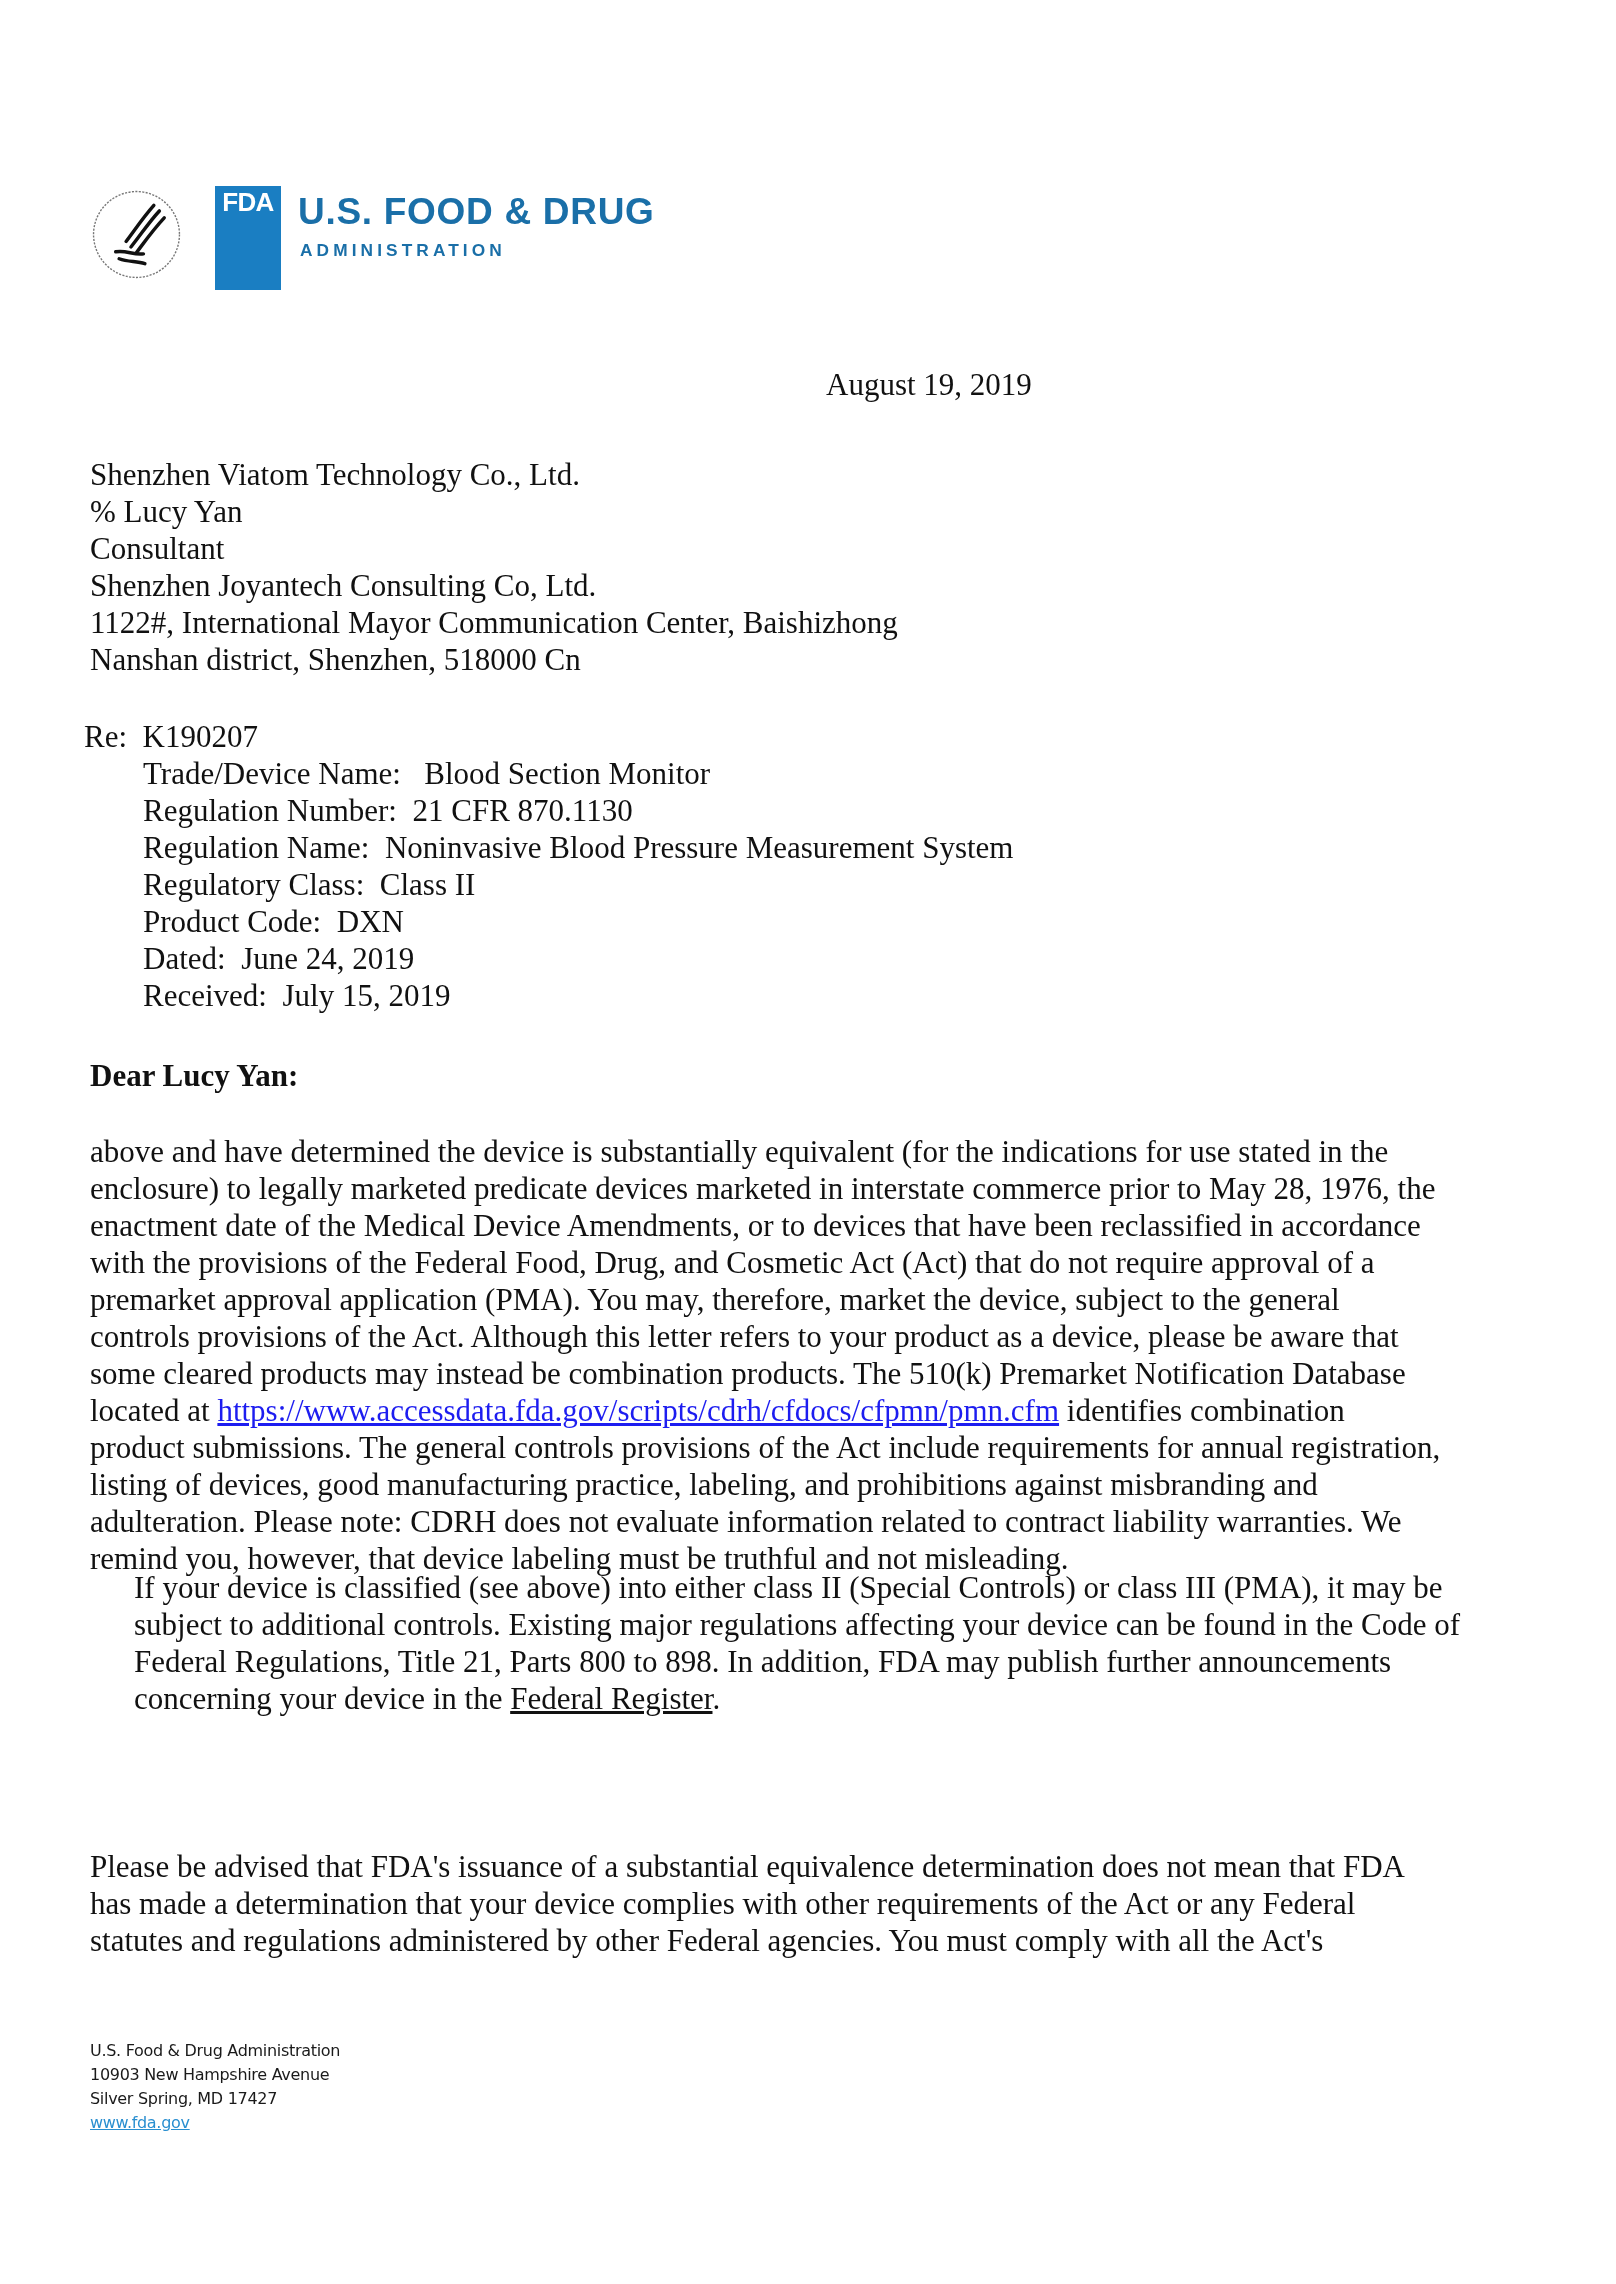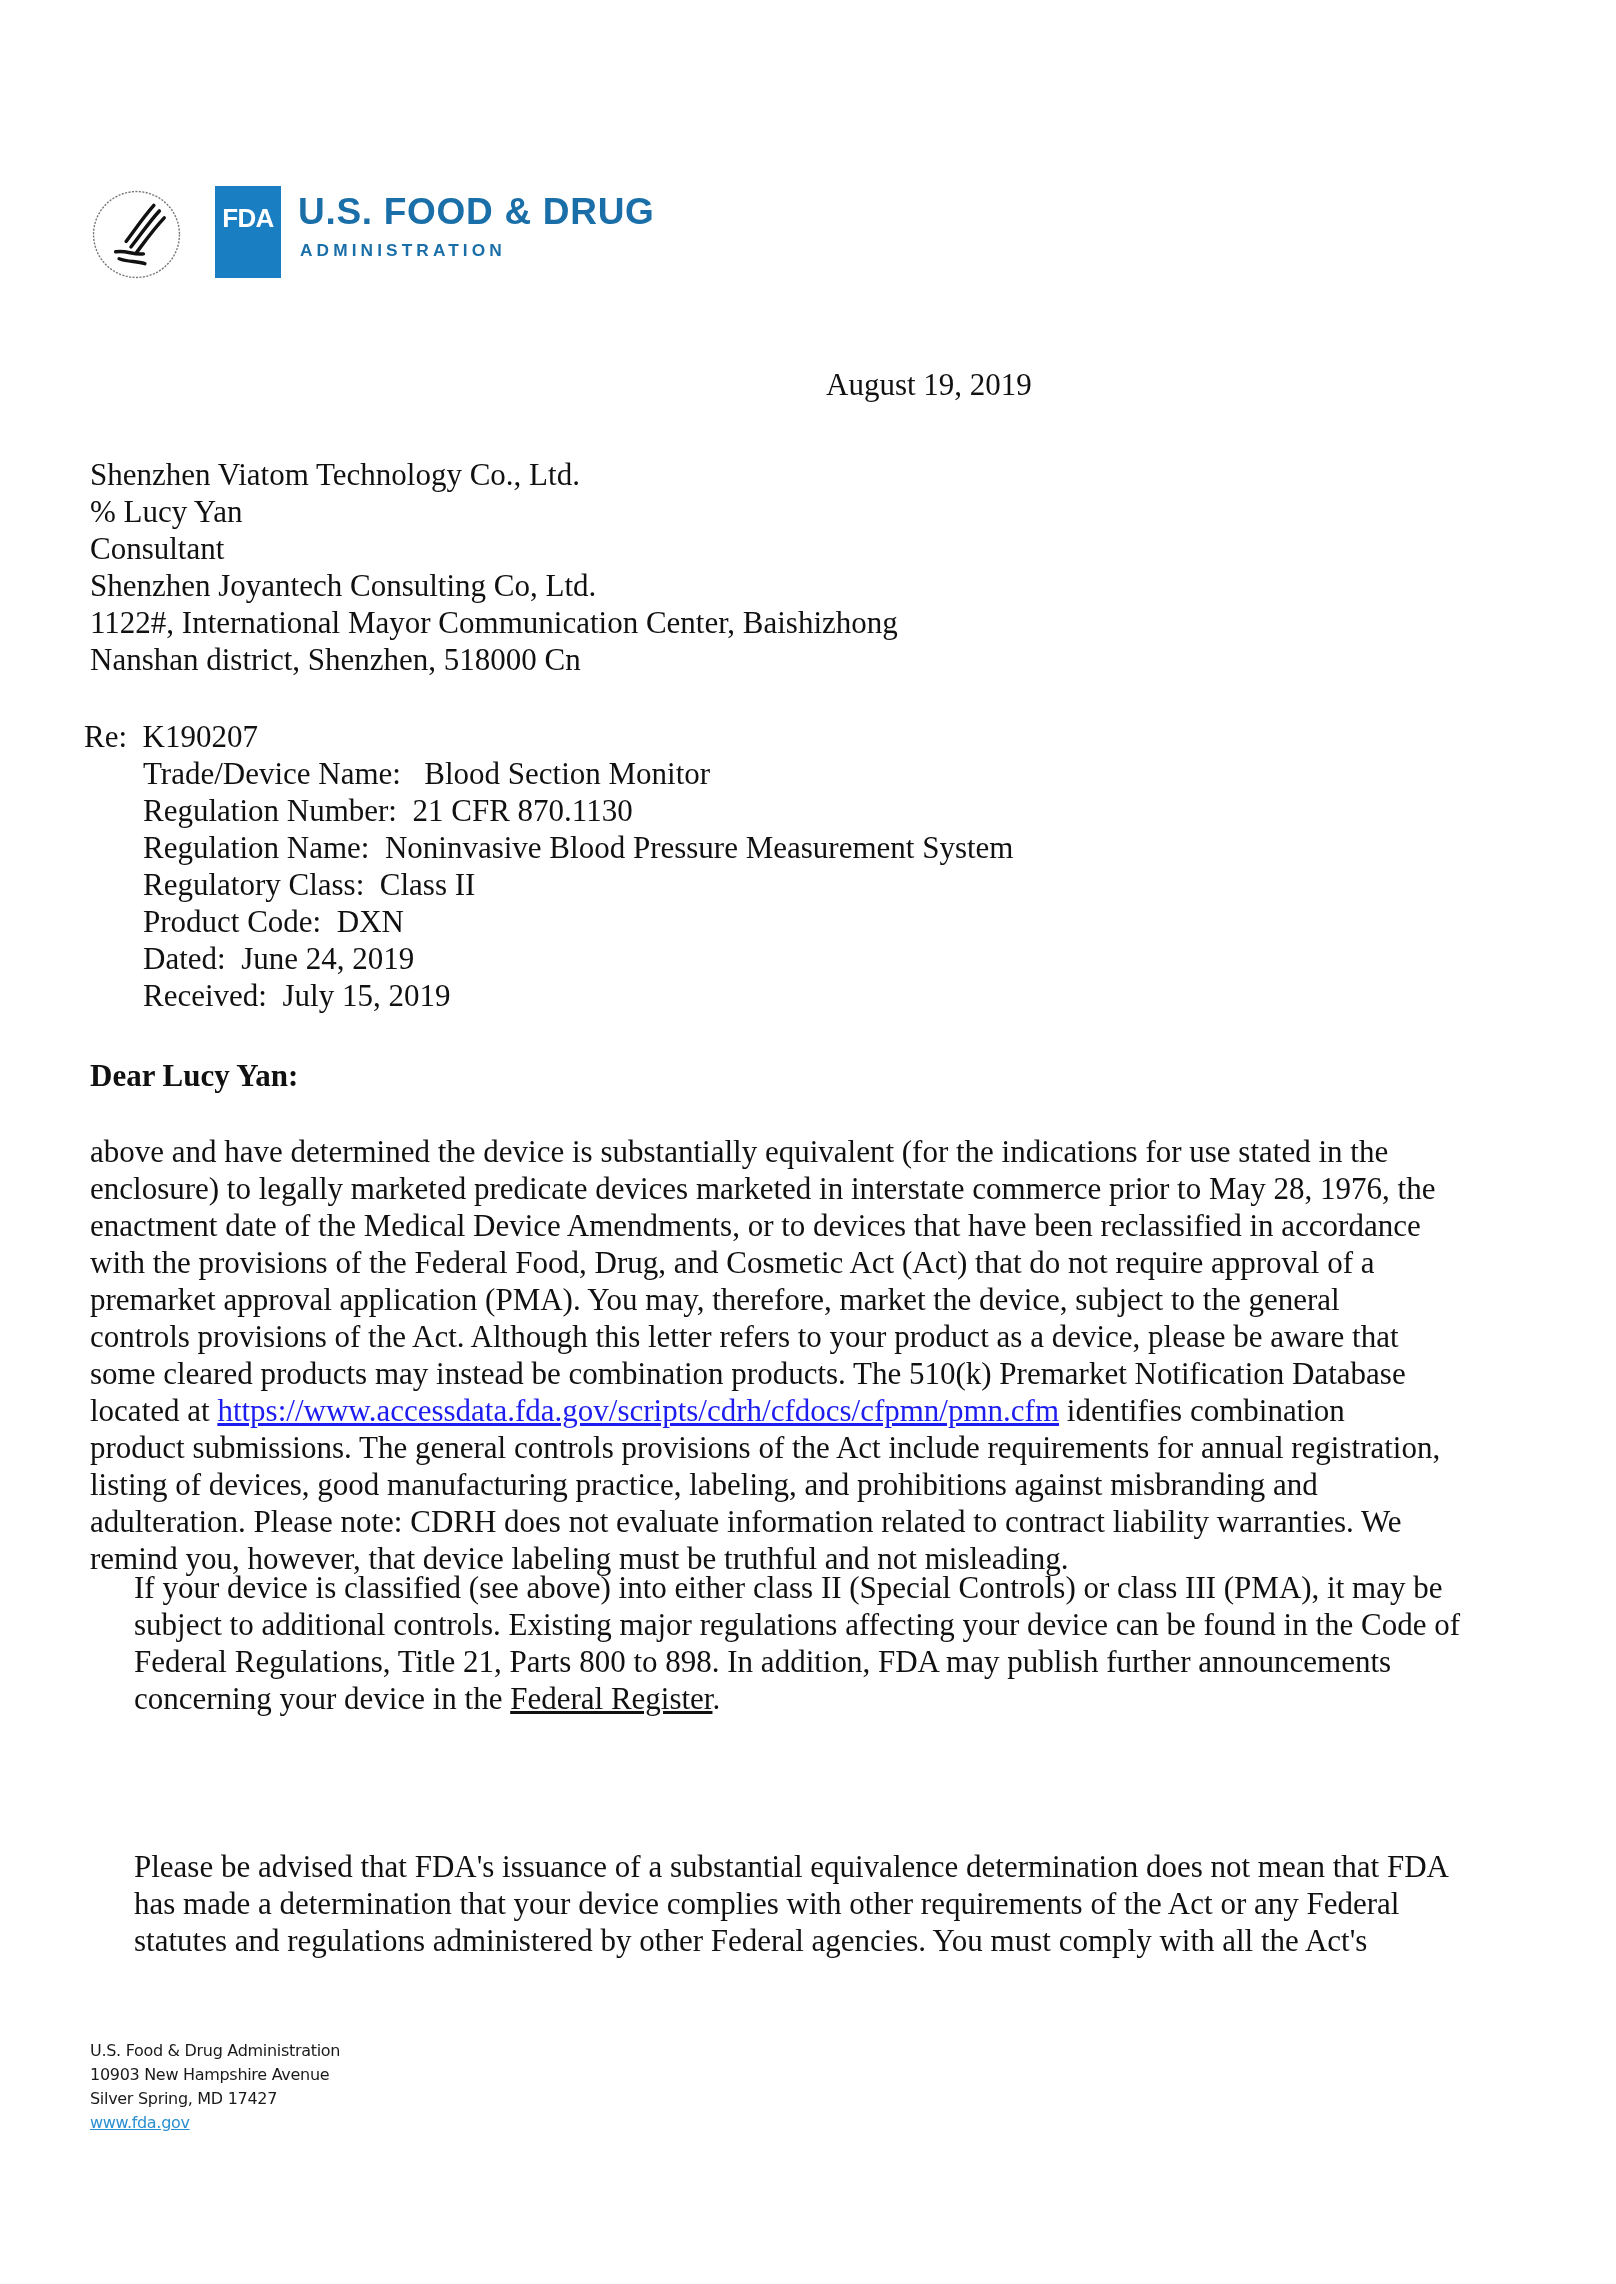--- a/index.html
+++ b/index.html
@@ -1,40 +1,40 @@
 <!DOCTYPE html>
 <html style="font-size:11px"><head>
 <meta charset="utf-8">
 <style>
   html, body { margin: 0; padding: 0; background: #ffffff; }
   body { width: 1616px; height: 2284px; position: relative; overflow: hidden;
          font-family: "Liberation Serif", "DejaVu Serif", serif; color: #111; }
   .abs { position: absolute; }
   
   .hhs-seal { left: 88px; top: 186px; width: 97px; height: 97px; }
-  .fda-box { left: 215px; top: 186px; width: 66px; height: 92px; background: #1a7ec2;
+  .fda-box { left: 215px; top: 186px; width: 66px; height: 104px; background: #1a7ec2;
              color: #fff; font-family: "Liberation Sans", "DejaVu Sans", sans-serif;
              font-weight: bold; font-size: 26px; letter-spacing: -0.7px;
-             display: flex; align-items: flex-start; justify-content: center; padding-top: 17px; box-sizing: border-box; }
+             display: flex; align-items: flex-start; justify-content: center; padding-top: 1px; box-sizing: border-box; }
   .fda-title { left: 298px; top: 193px; font-family: "Liberation Sans", "DejaVu Sans", sans-serif;
                font-weight: bold; font-size: 37px; color: #1a6fa8; letter-spacing: 0.7px; line-height: 1; }
   .fda-sub { left: 300px; top: 242px; font-family: "Liberation Sans", "DejaVu Sans", sans-serif;
              font-weight: bold; font-size: 17.3px; color: #1a6fa8; letter-spacing: 4.1px; line-height: 1; }
 
   .txt { font-size: 31px; line-height: 37px; white-space: nowrap; }
   .date { left: 826px; top: 366px; }
   .addr { left: 90px; top: 456px; }
   .re { left: 84px; top: 718px; }
   .re .indent { padding-left: 59px; }
   .salutation { left: 90px; top: 1057px; font-weight: bold; }
   .para { left: 90px; width: 1443px; white-space: normal; }
   .para span.line { display: block; white-space: nowrap; }
   .p1 { top: 1133px; }
   .p2 { top: 1569px; margin-left: 44px; }
-  .p3 { top: 1848px; margin-left: 44px; }
+  .p3 { top: 1848px; }
   a.link { color: #1d1df0; text-decoration: underline; }
   .u { text-decoration: underline; }
 
   .footer { left: 90px; top: 2039px; font-family: "DejaVu Sans", "Liberation Sans", sans-serif;
             font-size: 16px; line-height: 24px; color: #1a1a1a; letter-spacing: -0.3px; }
   .footer a { color: #2a8fd0; text-decoration: underline; }
 </style>
 </head>
 <body>
 

